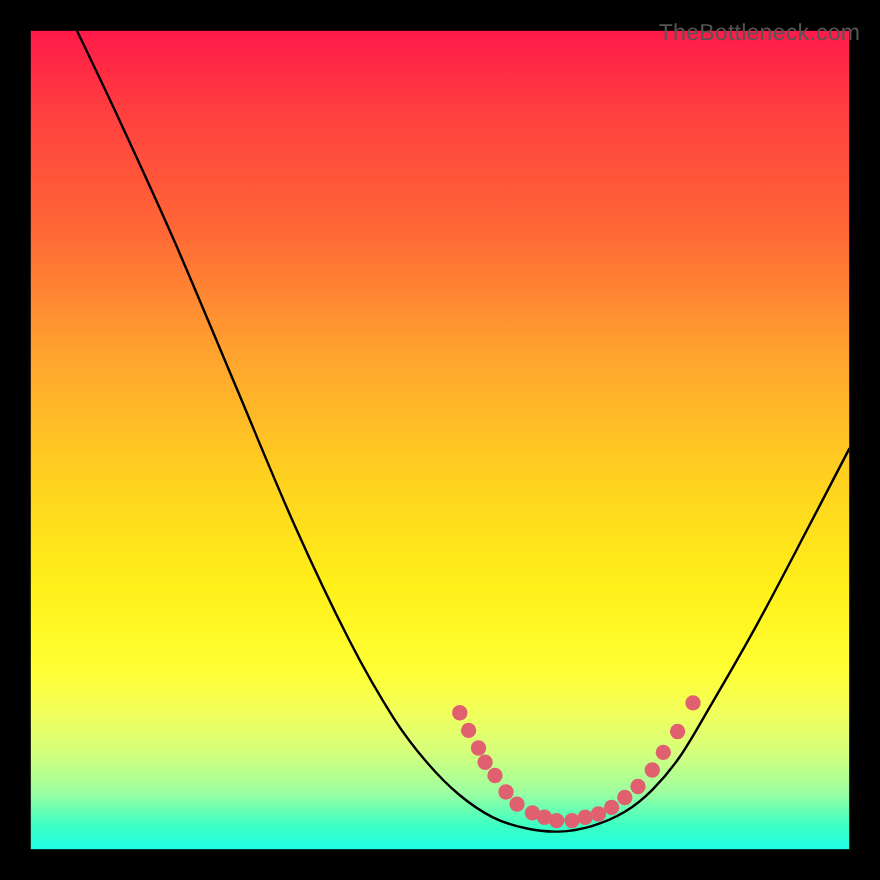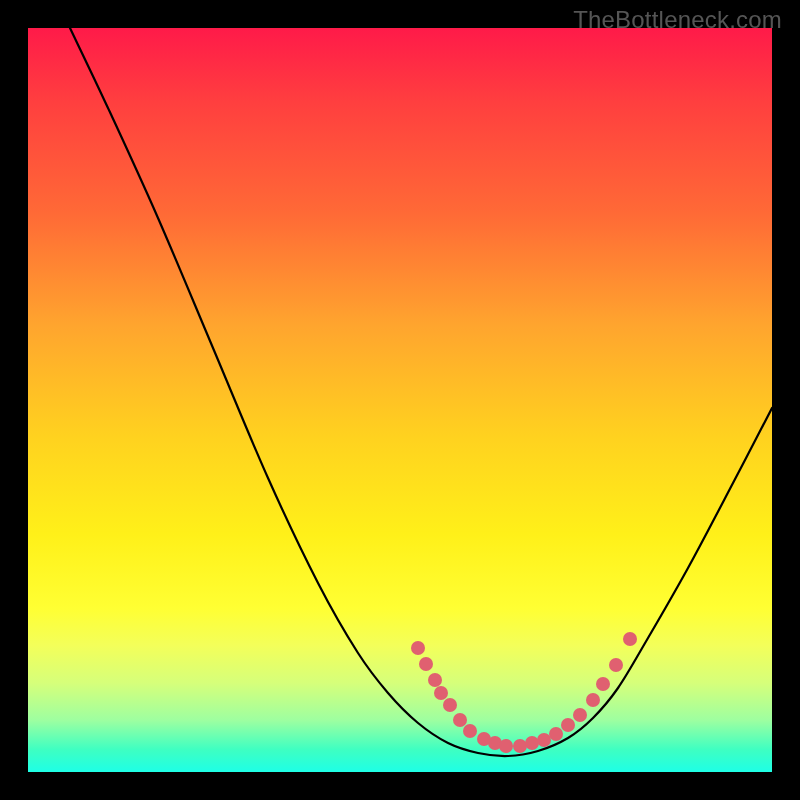--- a/index.html
+++ b/index.html
@@ -27,24 +27,24 @@
       #ffff33 78%,
       #f3ff5a 83%,
       #d6ff7a 88%,
       #9effa0 93%,
       #3effc2 97%,
       #1effe6 100%
     );
   }
   .watermark {
     position: absolute;
-    top: 6px;
+    top: 18px;
     right: 18px;
     color: #555;
-    font-size: 24px;
+    font-size: 21px;
     letter-spacing: 0.2px;
     font-weight: 500;
   }
   svg.plot {
     position: absolute;
     left: 28px;
     top: 28px;
     width: 744px;
     height: 744px;
   }

